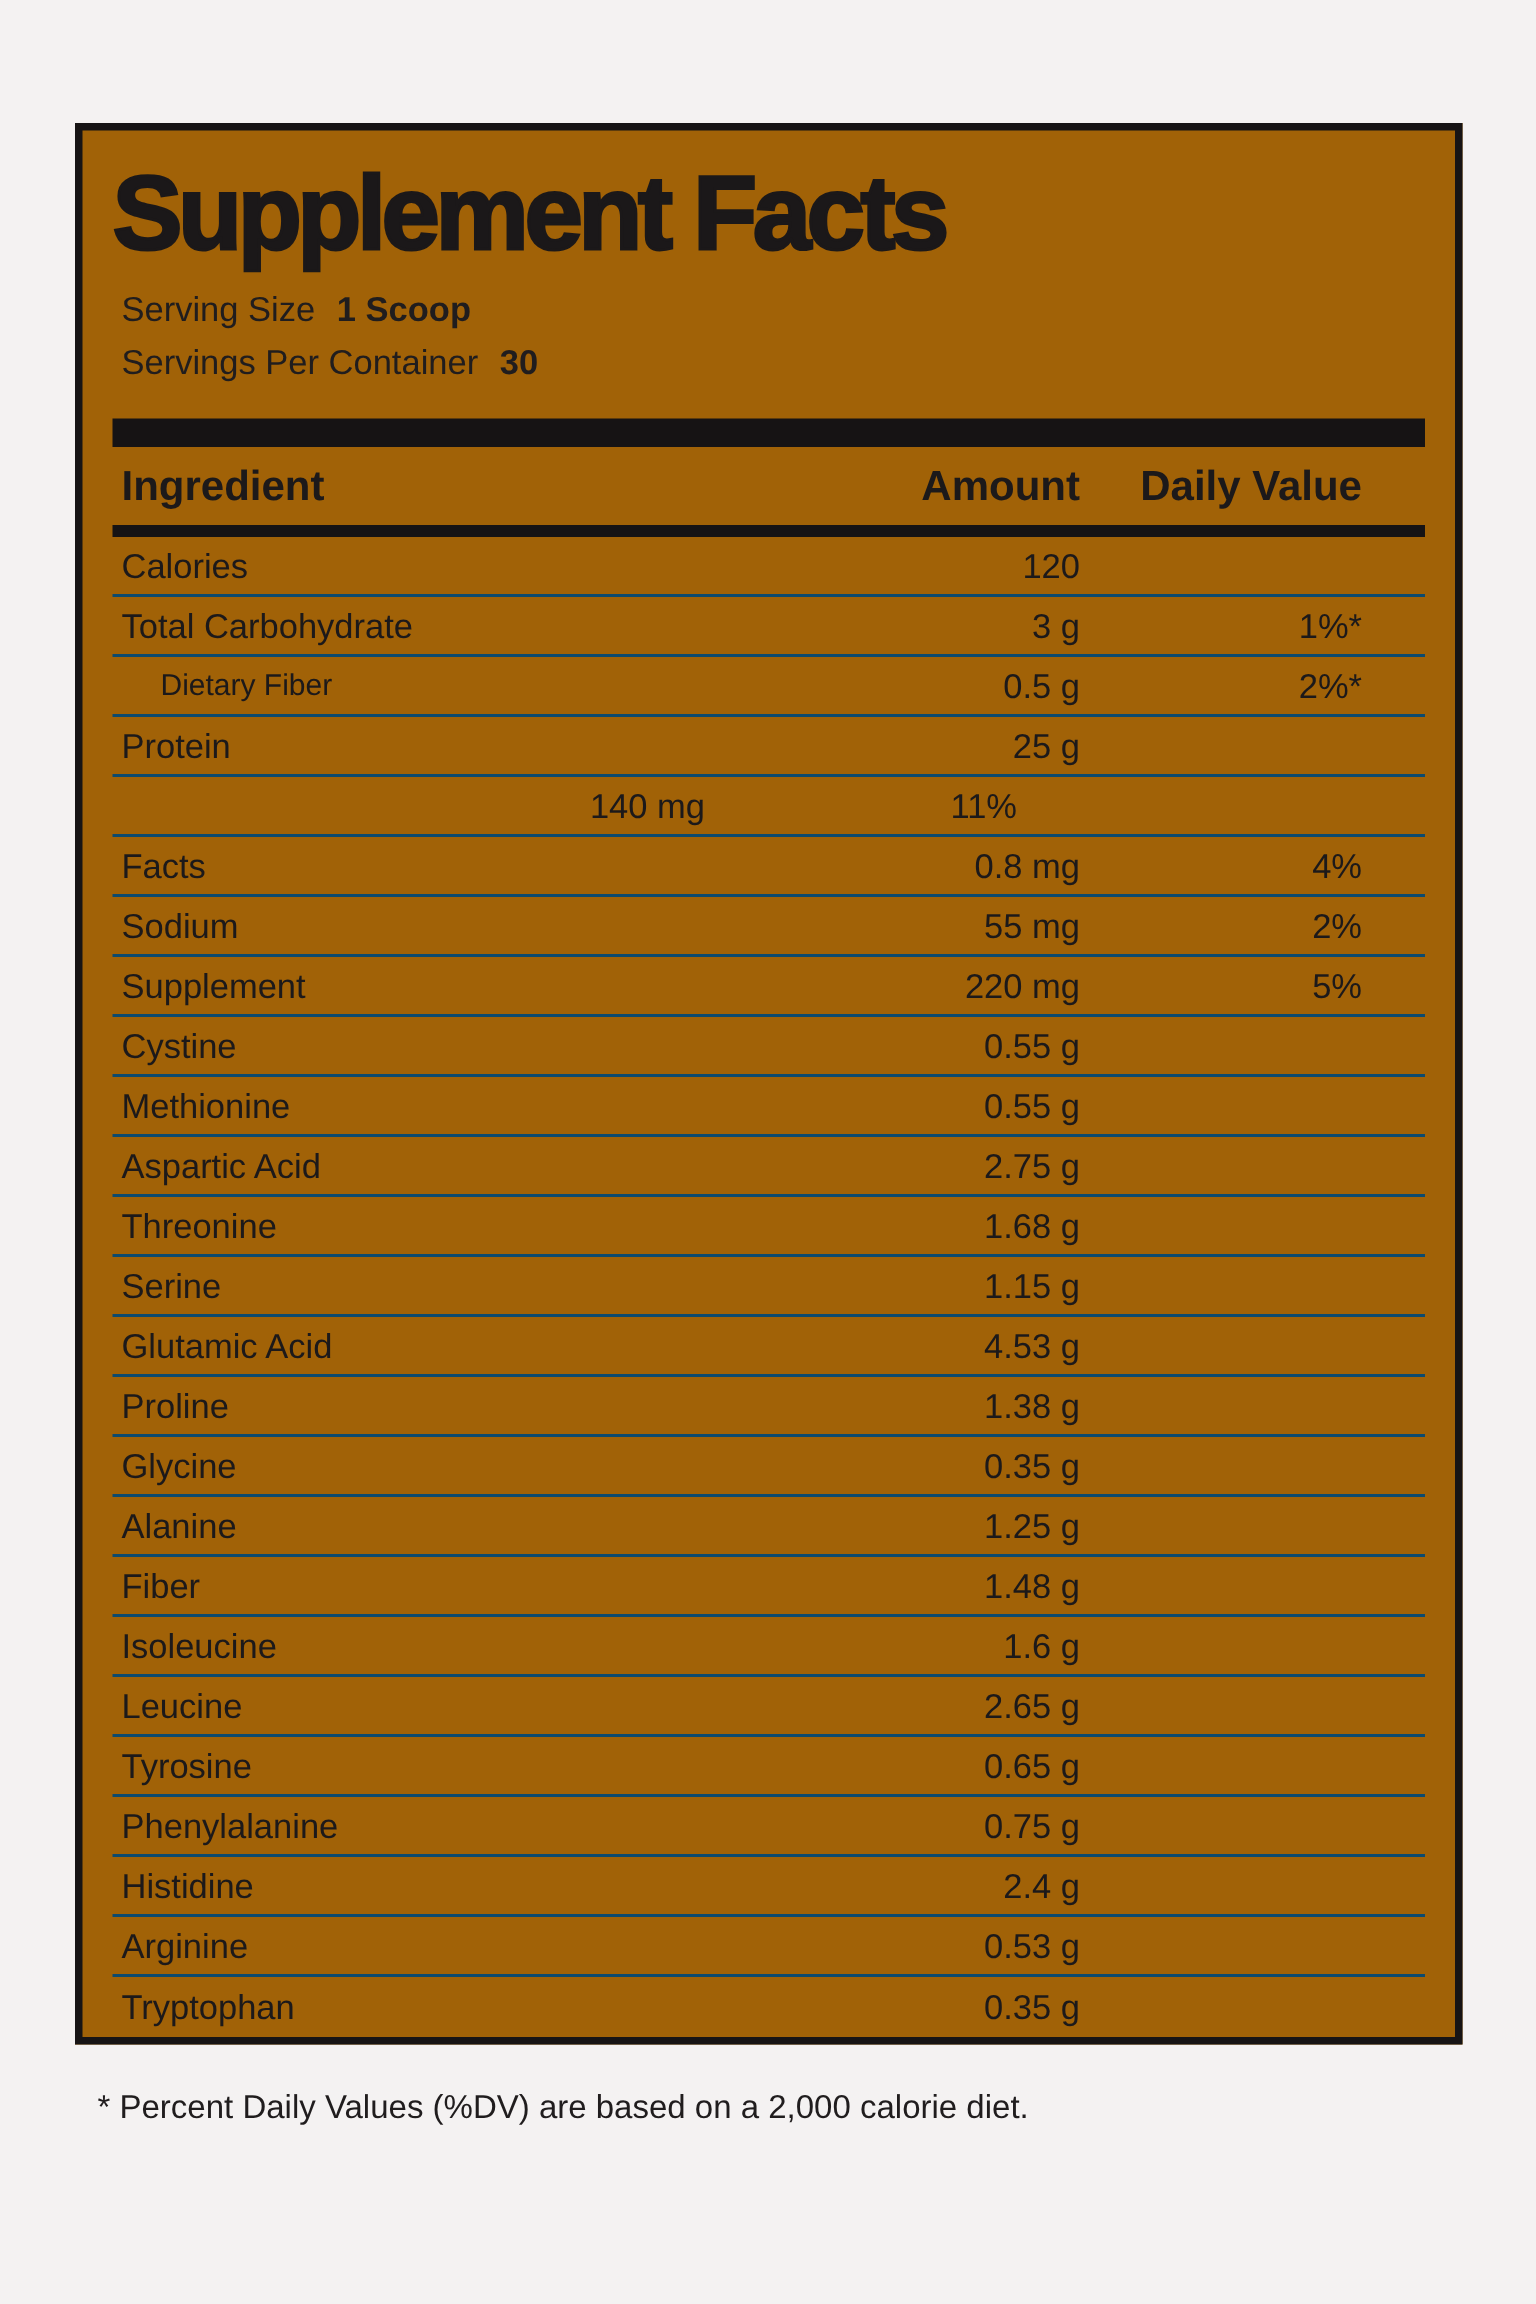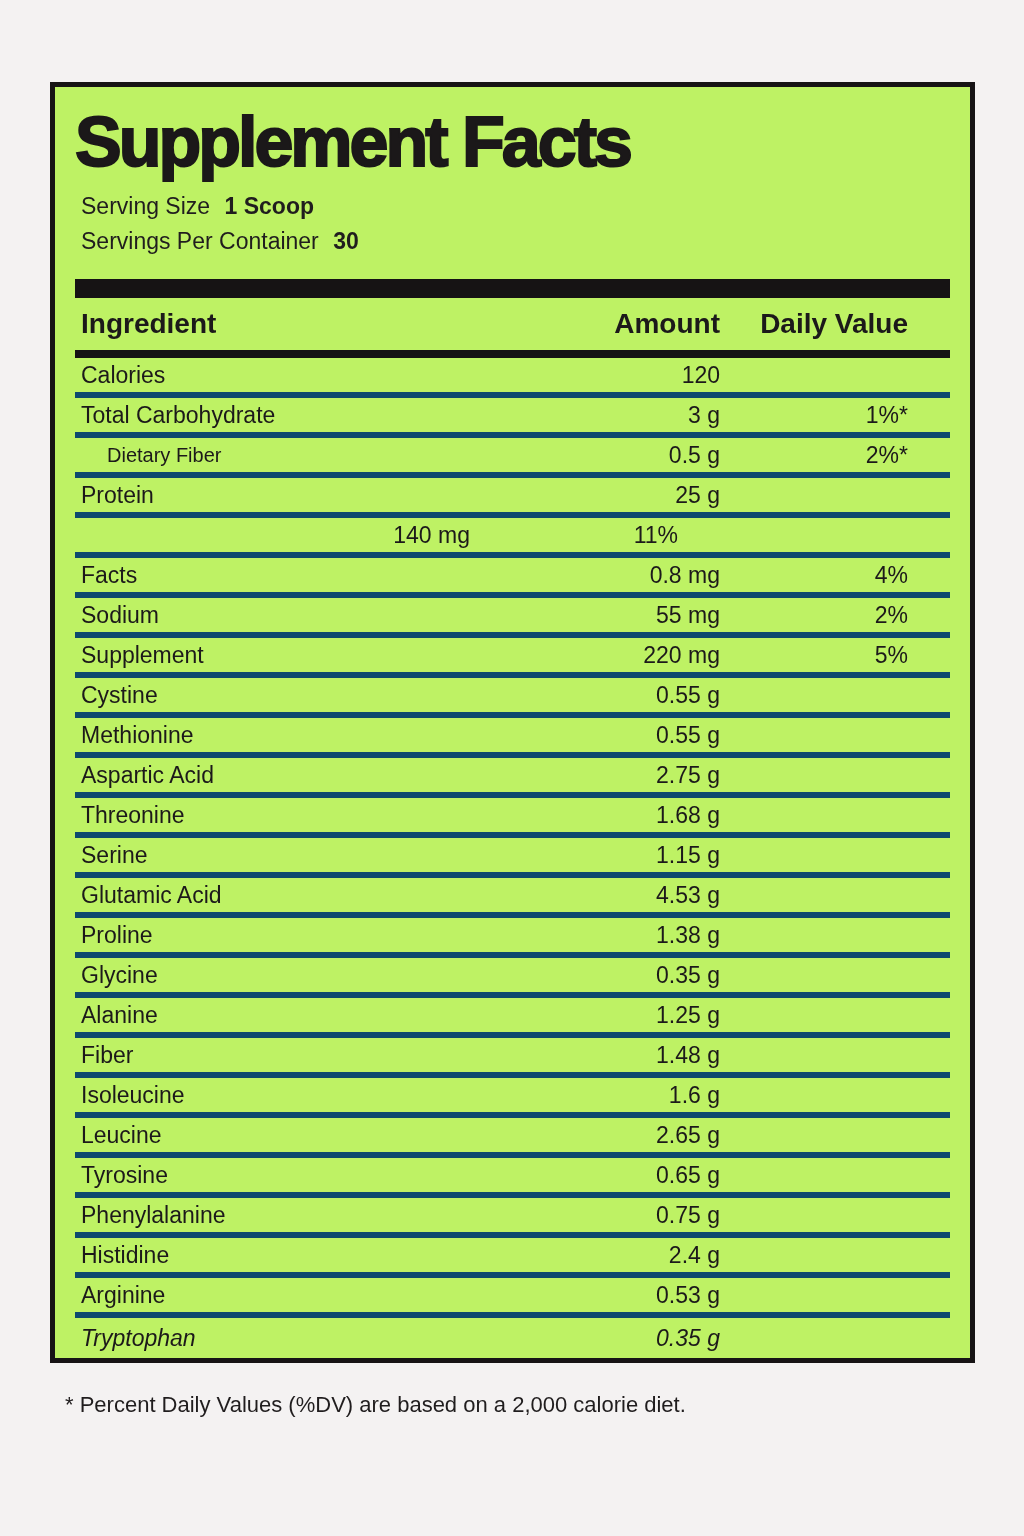--- a/index.html
+++ b/index.html
@@ -11,21 +11,21 @@
     overflow: hidden;
   }
   .page {
     position: relative;
     width: 1024px; height: 1536px;
   }
   .label-box {
     position: absolute;
     left: 50px; top: 82px;
     width: 925px; height: 1281px;
-    background: #bef264;
+    background: #a16207;
     border: 5px solid #171415;
     padding: 0 20px;
   }
   .title {
     margin-top: 8px;
     font-size: 70px;
     font-weight: bold;
     letter-spacing: -3px;
     line-height: 94px;
     color: #1b1819;
@@ -57,23 +57,23 @@
   .header-row .c-ing { padding-left: 6px; }
   .c-amt { text-align: right; }
   .c-dv  { text-align: right; padding-right: 42px; }
   .header-rule {
     height: 8px;
     background: #161314;
   }
   .row {
     height: 40px;
     font-size: 23px;
-    border-bottom: 6px solid #0c4a6e;
-  }
-  .row:last-child { border-bottom: none; font-style: italic; }
+    border-bottom: 2px solid #0c4a6e;
+  }
+  .row:last-child { border-bottom: none; }
   .row .c-ing { padding-left: 6px; }
   .row.indent .c-ing {
     padding-left: 32px;
     font-size: 20px;
   }
   .footnote {
     position: absolute;
     left: 65px; top: 1392px;
     font-size: 22px;
     color: #201d1e;

